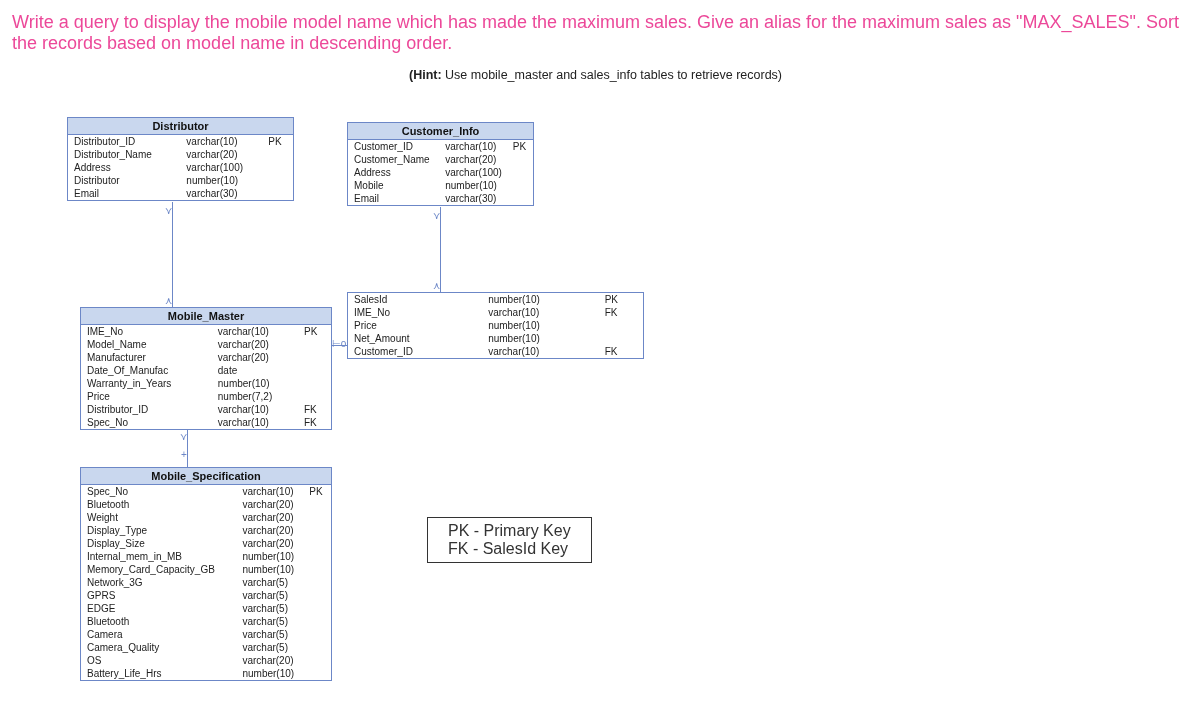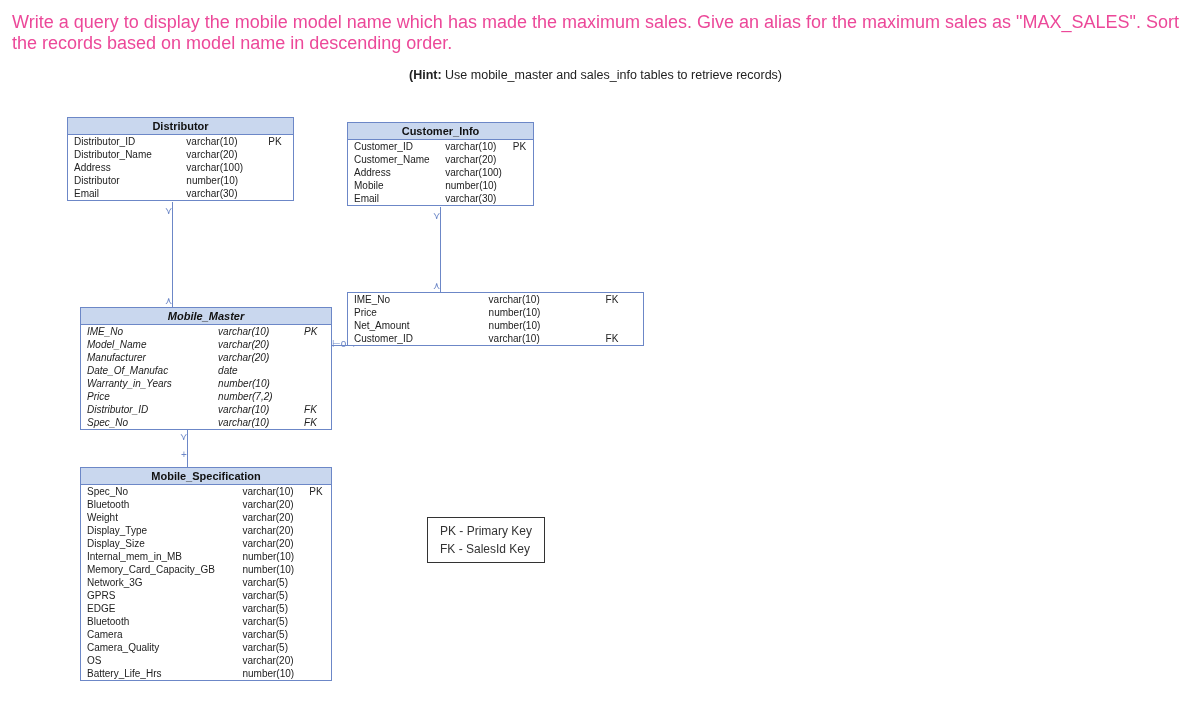--- a/index.html
+++ b/index.html
@@ -56,31 +56,31 @@
     white-space: nowrap;
     vertical-align: top;
   }
   .entity-cell.left { }
   .entity-cell.type { }
   .entity-cell.key { padding-left: 2px; }
 
   
   #e-distributor { left: 55px; top: 5px; width: 225px; }
   #e-customer   { left: 335px; top: 10px; width: 185px; }
-  #e-mobilemaster { left: 68px; top: 195px; width: 250px; font-style: italic; }
+  #e-mobilemaster { left: 68px; top: 195px; width: 250px; }
   #e-salesinfo  { left: 335px; top: 180px; width: 295px; }
   #e-mobilespec { left: 68px; top: 355px; width: 250px; }
 
   .legend {
     position: absolute;
     left: 415px;
     top: 405px;
     border: 1px solid #333;
-    padding: 4px 12px;
-    font-size: 12px;
+    padding: 4px 20px;
+    font-size: 16px;
     background: #fff;
     line-height: 18px;
   }
 
   .conn {
     position: absolute;
     background: #6c87c7;
   }
   .crow {
     position: absolute;
@@ -217,20 +217,25 @@
           <div class="entity-cell left">Spec_No</div>
           <div class="entity-cell type">varchar(10)</div>
           <div class="entity-cell key">FK</div>
         </div>
       </div>
   </div>
 
   <div class="entity" id="e-salesinfo">
     <div class="entity-body">
         <div class="entity-row">
+          <div class="entity-cell left">SalesId</div>
+          <div class="entity-cell type">number(10)</div>
+          <div class="entity-cell key">PK</div>
+        </div>
+        <div class="entity-row">
           <div class="entity-cell left">IME_No</div>
           <div class="entity-cell type">varchar(10)</div>
           <div class="entity-cell key">FK</div>
         </div>
         <div class="entity-row">
           <div class="entity-cell left">Price</div>
           <div class="entity-cell type">number(10)</div>
           <div class="entity-cell key"></div>
         </div>
         <div class="entity-row">

